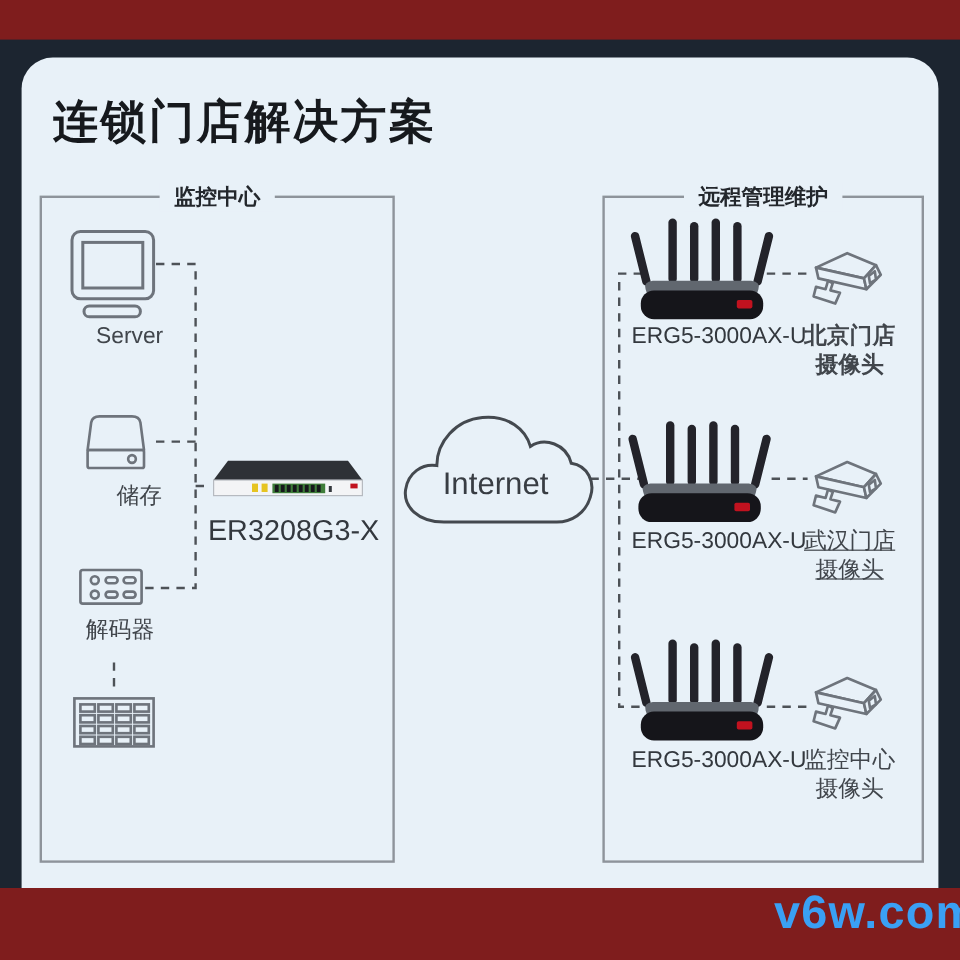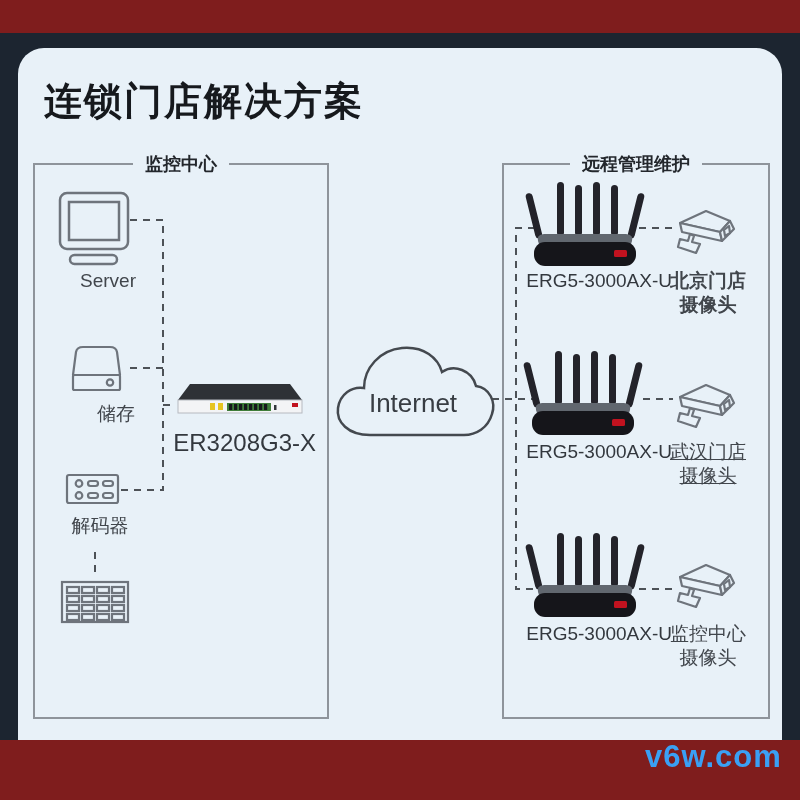--- a/index.html
+++ b/index.html
@@ -16,21 +16,21 @@
   .panel-right{left:484px;top:115px;width:264px;height:552px;}
   .legend{position:absolute;top:-13px;left:50%;transform:translateX(-50%);
           background:#e8f1f8;padding:0 12px;font-size:18px;font-weight:bold;
           color:#23272c;white-space:nowrap;}
   svg.diagram{position:absolute;left:0;top:0;width:764px;height:692px;}
   .lbl{position:absolute;text-align:center;color:#41464c;font-size:19px;line-height:24px;}
   .lbl-model{color:#33383e;text-align:right;}
   .internet-lbl{position:absolute;left:345px;top:340px;width:100px;text-align:center;
                 font-size:26px;color:#383d43;}
   .watermark{position:absolute;left:645px;top:739px;width:130px;text-align:right;
-             font-size:31px;font-weight:bold;color:#3aa0f4;letter-spacing:1px;}
+             font-size:39px;font-weight:bold;color:#3aa0f4;letter-spacing:1px;}
 </style>
 </head>
 <body>
 
 <div id="stage">
   <div class="navy"></div>
 
   <div class="sheet">
     <h1 class="page-title">连锁门店解决方案</h1>
 

